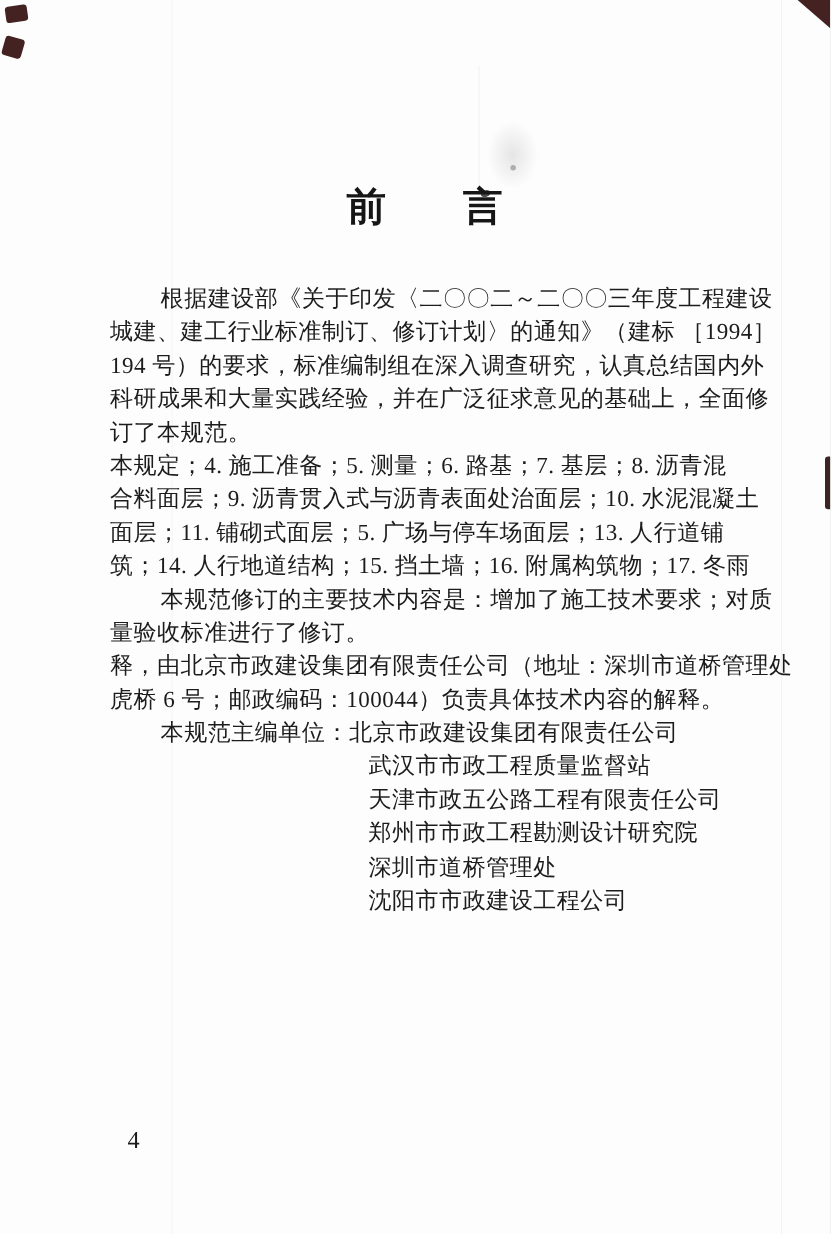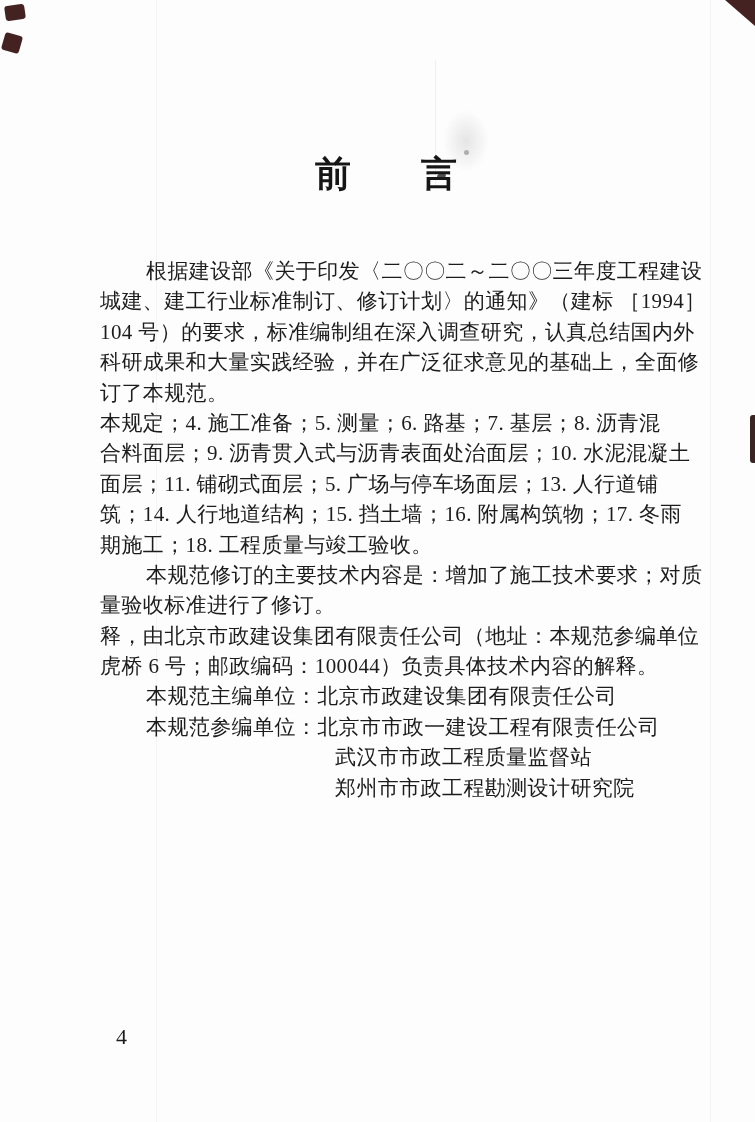--- a/index.html
+++ b/index.html
@@ -15,21 +15,21 @@
     background: #fdfdfd;
     overflow: hidden;
     color: #1c1c1c;
     font-family: "Liberation Serif", "DejaVu Serif", serif;
   }
 
   
   .title-row {
     position: absolute;
     left: 100px;
-    top: 152px;
+    top: 166px;
     width: 572px;
     text-align: center;
     white-space: nowrap;
   }
   .title-char {
     display: inline-block;
     margin: 0 33px;
     font-family: "Liberation Sans", "DejaVu Sans", sans-serif;
     font-weight: bold;
     font-size: 36px;
@@ -119,33 +119,34 @@
   <div class="artifact scanline-c"></div>
 
   <div class="title-row">
     <span class="title-char">前</span>
     <span class="title-char">言</span>
   </div>
 
   <div class="body-lines">
       <div class="line indent">根据建设部《关于印发〈二〇〇二～二〇〇三年度工程建设</div>
       <div class="line">城建、建工行业标准制订、修订计划〉的通知》（建标 ［1994］</div>
-      <div class="line">104 号）的要求，标准编制组在深入调查研究，认真总结国内外</div>
+      <div class="line">194 号）的要求，标准编制组在深入调查研究，认真总结国内外</div>
       <div class="line">科研成果和大量实践经验，并在广泛征求意见的基础上，全面修</div>
       <div class="line">订了本规范。</div>
       <div class="line">本规定；4. 施工准备；5. 测量；6. 路基；7. 基层；8. 沥青混</div>
       <div class="line">合料面层；9. 沥青贯入式与沥青表面处治面层；10. 水泥混凝土</div>
       <div class="line">面层；11. 铺砌式面层；5. 广场与停车场面层；13. 人行道铺</div>
       <div class="line">筑；14. 人行地道结构；15. 挡土墙；16. 附属构筑物；17. 冬雨</div>
-      <div class="line">期施工；18. 工程质量与竣工验收。</div>
       <div class="line indent">本规范修订的主要技术内容是：增加了施工技术要求；对质</div>
       <div class="line">量验收标准进行了修订。</div>
-      <div class="line">释，由北京市政建设集团有限责任公司（地址：本规范参编单位</div>
+      <div class="line">释，由北京市政建设集团有限责任公司（地址：深圳市道桥管理处</div>
       <div class="line">虎桥 6 号；邮政编码：100044）负责具体技术内容的解释。</div>
       <div class="line indent">本规范主编单位：北京市政建设集团有限责任公司</div>
-      <div class="line indent">本规范参编单位：北京市市政一建设工程有限责任公司</div>
       <div class="line hang">武汉市市政工程质量监督站</div>
+      <div class="line hang">天津市政五公路工程有限责任公司</div>
       <div class="line hang">郑州市市政工程勘测设计研究院</div>
+      <div class="line hang">深圳市道桥管理处</div>
+      <div class="line hang">沈阳市市政建设工程公司</div>
     </div>
 
   <div class="page-number">4</div>
 
 </div>
 
 </body></html>

